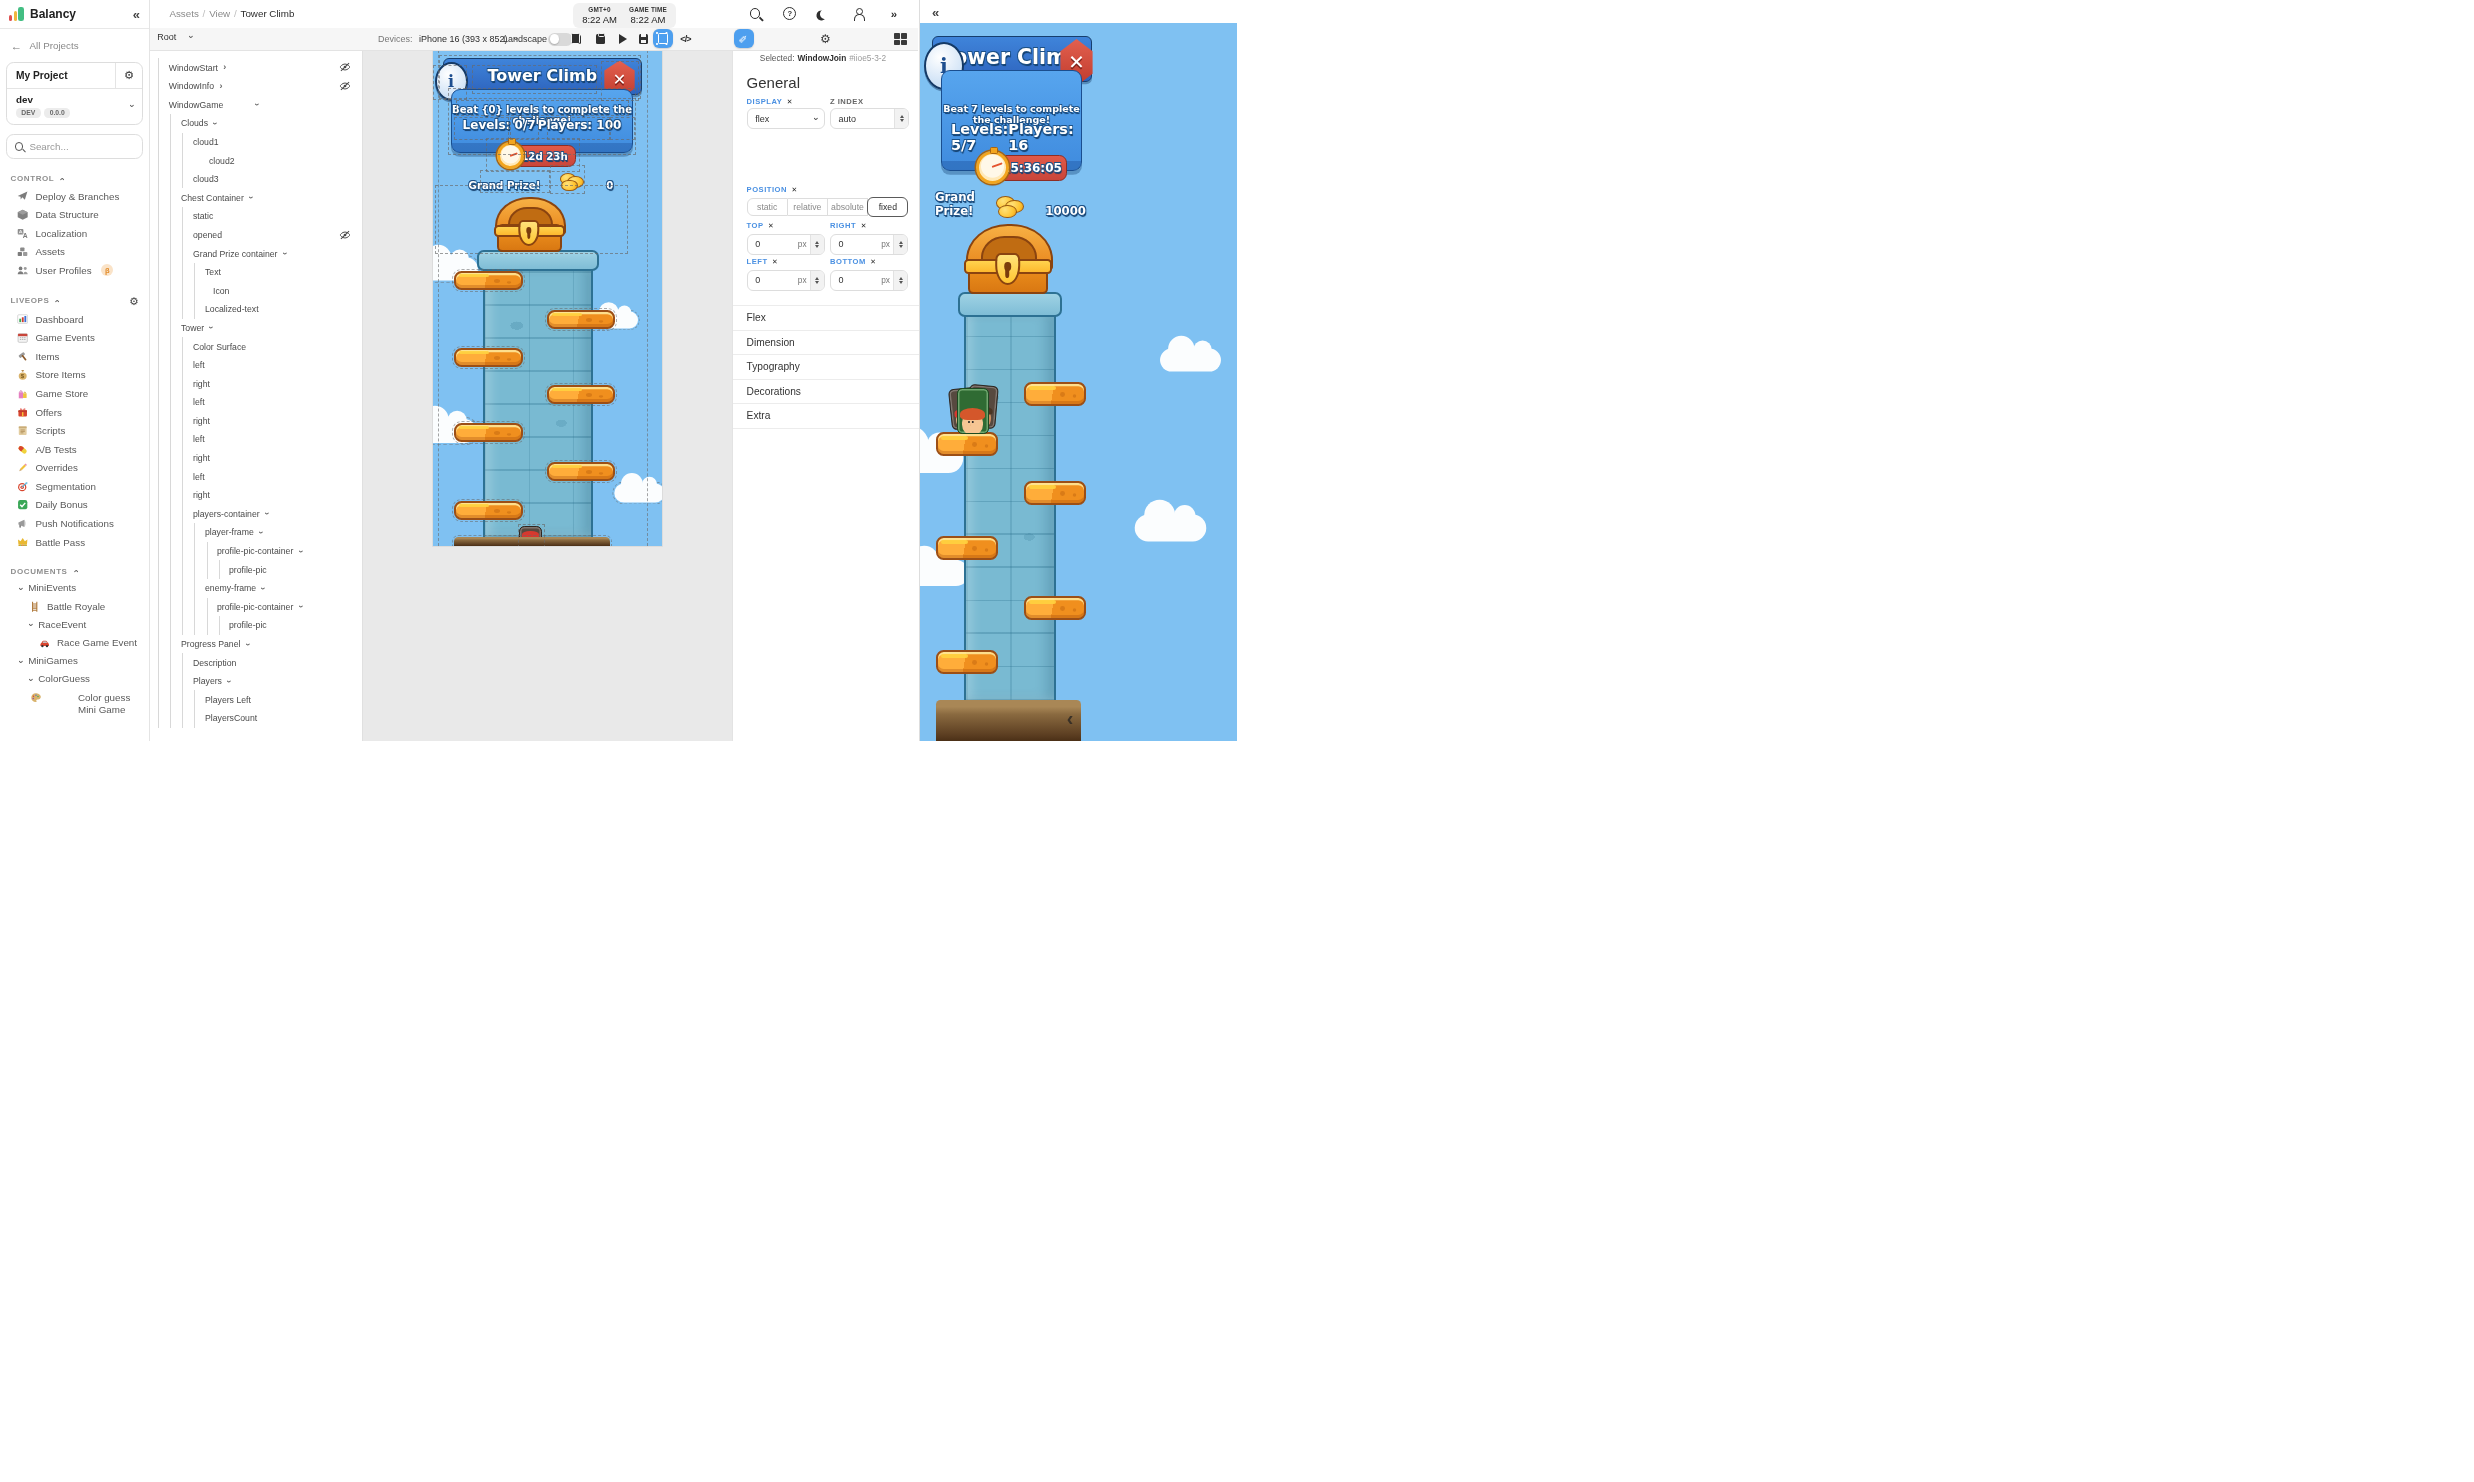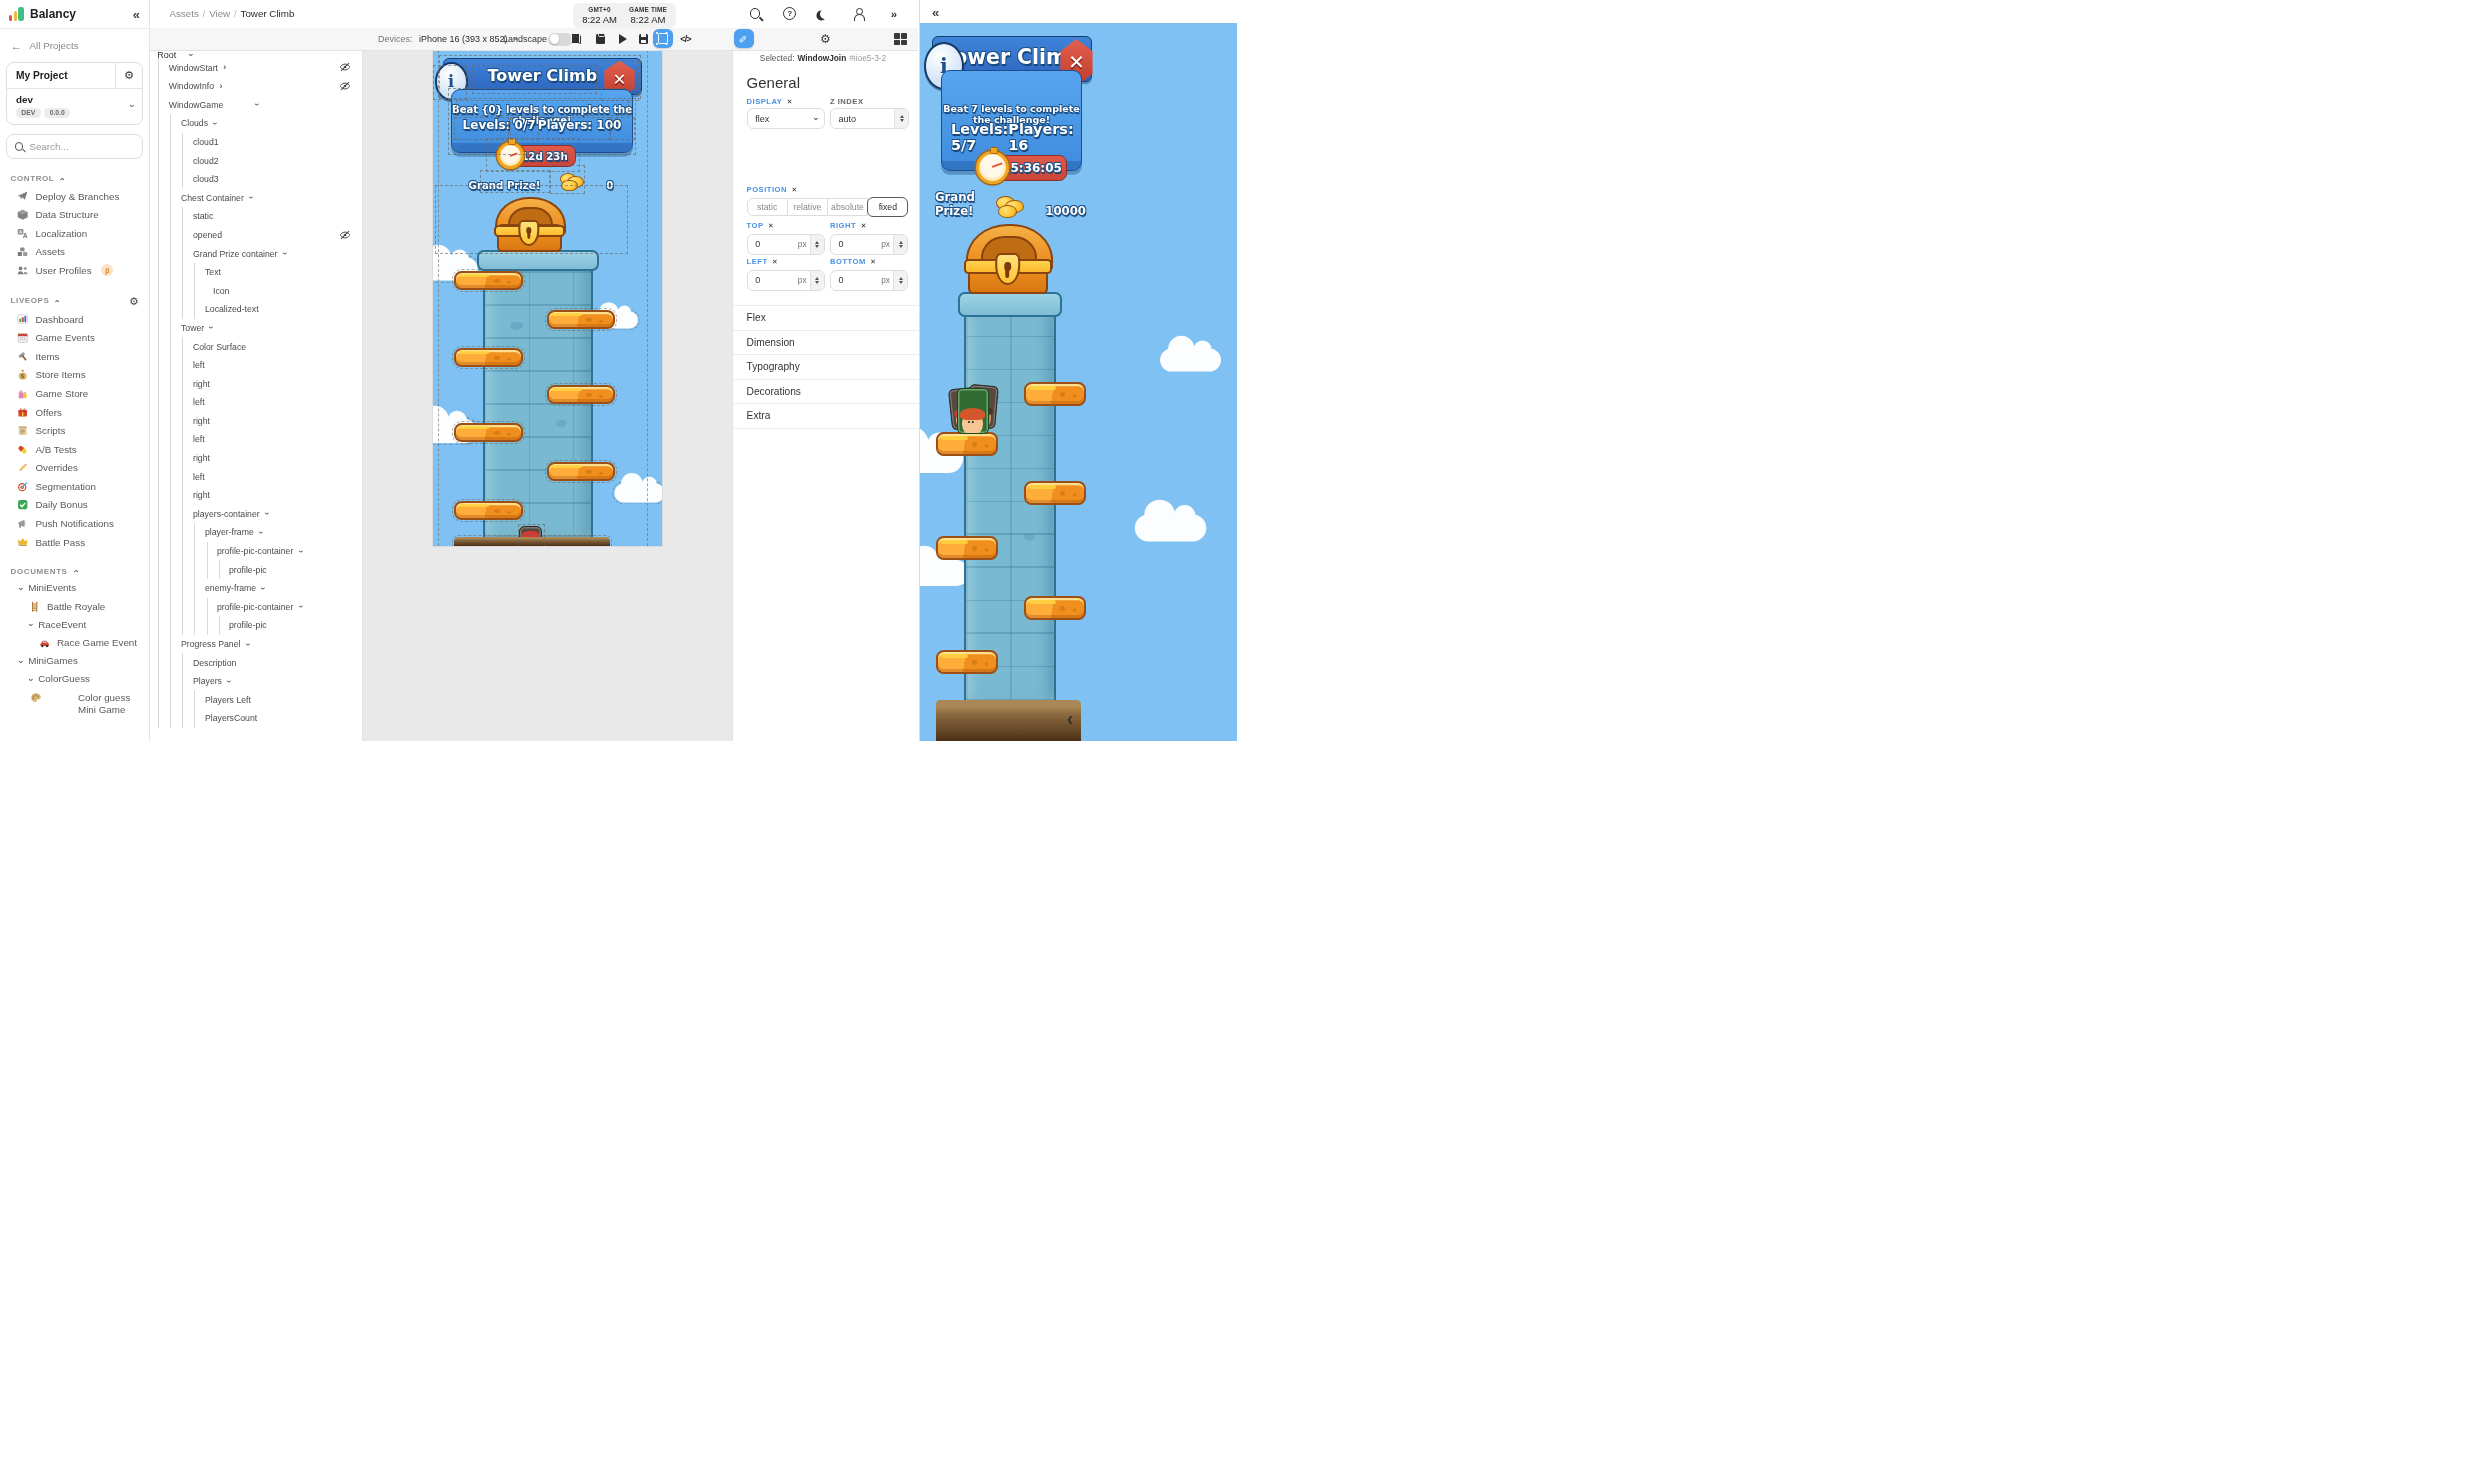--- a/index.html
+++ b/index.html
@@ -60,21 +60,21 @@
   .mag2::after{content:"";position:absolute;width:4.5px;height:1.5px;background:#2f2f2f;transform:rotate(45deg);right:-3.8px;bottom:-2.3px}
   .help{width:11.4px;height:11.4px;border:1.2px solid #2f2f2f;border-radius:50%;font-size:7.6px;font-weight:bold;display:flex;align-items:center;justify-content:center}
   .moon{width:9.8px;height:9.8px;border-radius:50%;box-shadow:-3px 2.3px 0 0 #2f2f2f;transform:rotate(15deg)}
   .person{position:relative;width:12px;height:12px}
   .person::before{content:"";position:absolute;left:3px;top:0;width:5.3px;height:5.3px;border:1.4px solid #2f2f2f;border-radius:50%}
   .person::after{content:"";position:absolute;left:0.8px;top:6.8px;width:9px;height:5.3px;border:1.4px solid #2f2f2f;border-bottom:none;border-radius:5.3px 5.3px 0 0}
   .dblarrow{font-size:11.4px;font-weight:bold;color:#2f2f2f}
 
   
   #strip{position:absolute;left:149px;top:28px;width:769px;height:22px;background:#f6f6f6;border-bottom:0.8px solid #e3e3e3;z-index:4}
-  .root-dd{position:absolute;left:8.3px;top:22px;font-size:9px;color:#333;display:flex;gap:13px;align-items:flex-end;cursor:pointer}
+  .root-dd{position:absolute;left:8.3px;top:4px;font-size:9px;color:#333;display:flex;gap:13px;align-items:flex-end;cursor:pointer}
   .dev-lab{position:absolute;left:229px;top:6px;font-size:9px;color:#777}
   .dev-val{position:absolute;left:270px;top:6px;font-size:9px;color:#2b2b2b;display:flex;gap:6px;align-items:center;cursor:pointer}
   .lnd-lab{position:absolute;left:354px;top:6px;font-size:9px;color:#333}
   .toggle{position:absolute;left:399px;top:4.5px;width:25px;height:13px;border-radius:6.8px;background:#d9d9d9;cursor:pointer}
   .toggle::after{content:"";position:absolute;left:1.5px;top:1.5px;width:9.8px;height:9.8px;border-radius:50%;background:#fff;box-shadow:0 0.8px 1.5px rgba(0,0,0,.25)}
   .tbic{position:absolute;top:3.8px;width:15px;height:15px;display:flex;align-items:center;justify-content:center;cursor:pointer}
   .ic-copy{position:relative;width:7.6px;height:9px;background:#2f2f2f;border-radius:1.5px}
   .ic-copy::before{content:"";position:absolute;left:-3px;top:-2.3px;width:7.6px;height:9px;background:#2f2f2f;border:1.1px solid #f6f6f6;border-radius:1.5px}
   .ic-paste{position:relative;width:8.3px;height:9.8px;background:#2f2f2f;border-radius:1.5px}
   .ic-paste::before{content:"";position:absolute;left:1.9px;top:-1.5px;width:4.5px;height:2.3px;background:#2f2f2f;border:1.1px solid #f6f6f6;border-radius:1.5px}
@@ -658,21 +658,21 @@
         <i class="guide" style="left: 21px;"></i>
         <span class="tl">Clouds</span>
         <span class="chev down">›</span>
       </div>
       <div class="tree-row" style="padding-left: 44px;">
         <i class="guide" style="left: 9px;"></i>
         <i class="guide" style="left: 21px;"></i>
         <i class="guide" style="left: 33px;"></i>
         <span class="tl">cloud1</span>
       </div>
-      <div class="tree-row" style="padding-left: 44px;">
+      <div class="tree-row" style="padding-left: 60px;">
         <i class="guide" style="left: 9px;"></i>
         <i class="guide" style="left: 21px;"></i>
         <i class="guide" style="left: 33px;"></i>
         <span class="tl">cloud2</span>
       </div>
       <div class="tree-row" style="padding-left: 44px;">
         <i class="guide" style="left: 9px;"></i>
         <i class="guide" style="left: 21px;"></i>
         <i class="guide" style="left: 33px;"></i>
         <span class="tl">cloud3</span>

